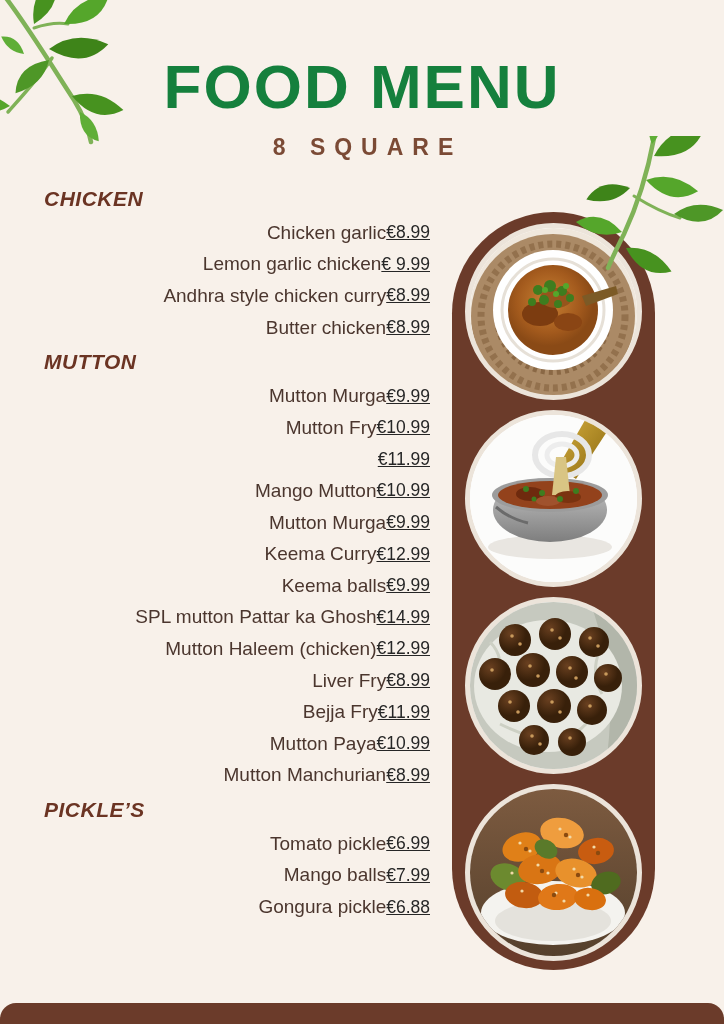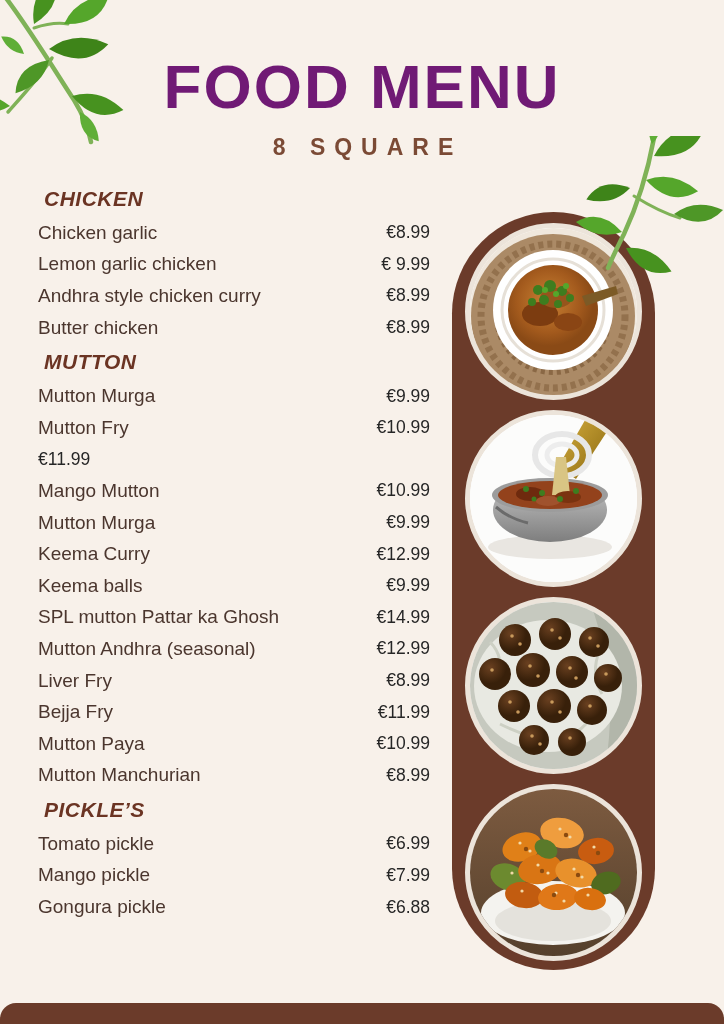--- a/index.html
+++ b/index.html
@@ -7,43 +7,43 @@
   .page {
     position:relative; width:724px; height:1024px; margin:0 auto;
     background:#f8f1ea; overflow:hidden;
     font-family:"Liberation Sans", sans-serif;
   }
 
   
   .title {
     position:absolute; top:56px; left:0; right:0;
     text-align:center; font-size:62px; font-weight:bold;
-    letter-spacing:2px; color:#701a75; line-height:1;
+    letter-spacing:2px; color:#15803d; line-height:1;
   }
   .subtitle {
     position:absolute; top:134px; left:0; right:0;
     text-align:center; font-size:23px; font-weight:bold;
     letter-spacing:9px; padding-left:11px; color:#7b4a35;
   }
 
   
   .menu {
     position:absolute; left:38px; top:180px; width:392px;
     display:flex; flex-direction:column;
   }
   .section-title {
     height:37px; display:flex; align-items:center;
     font-size:21px; font-weight:bold; font-style:italic;
     letter-spacing:.5px; color:#6b3423; padding-left:6px;
   }
   .row {
-    height:31.6px; display:flex; justify-content:space-between; align-items:center;
+    height:31.6px; display:flex; justify-content:flex-end; align-items:center;
   }
   .item-name { font-size:19px; color:#4b362e; }
-  .item-price { font-size:17.5px; color:#262626; }
+  .item-price { font-size:17.5px; color:#262626;text-decoration:underline; }
 
   
   .panel {
     position:absolute; left:452px; top:212px; width:203px; height:758px;
     background:#6b3b2a; border-radius:102px;
     display:flex; flex-direction:column; align-items:center;
     padding-top:11px; gap:10px; z-index:1;
   }
   .photo {
     width:177px; height:177px; border-radius:50%; overflow:hidden;
@@ -131,21 +131,21 @@
     </div>
     <div class="row">
       <span class="item-name">Keema balls</span>
       <span class="item-price">€9.99</span>
     </div>
     <div class="row">
       <span class="item-name">SPL mutton Pattar ka Ghosh</span>
       <span class="item-price">€14.99</span>
     </div>
     <div class="row">
-      <span class="item-name">Mutton Andhra (seasonal)</span>
+      <span class="item-name">Mutton Haleem (chicken)</span>
       <span class="item-price">€12.99</span>
     </div>
     <div class="row">
       <span class="item-name">Liver Fry</span>
       <span class="item-price">€8.99</span>
     </div>
     <div class="row">
       <span class="item-name">Bejja Fry</span>
       <span class="item-price">€11.99</span>
     </div>
@@ -157,21 +157,21 @@
       <span class="item-name">Mutton Manchurian</span>
       <span class="item-price">€8.99</span>
     </div>
 
     <div class="section-title">PICKLE’S</div>
     <div class="row">
       <span class="item-name">Tomato pickle</span>
       <span class="item-price">€6.99</span>
     </div>
     <div class="row">
-      <span class="item-name">Mango pickle</span>
+      <span class="item-name">Mango balls</span>
       <span class="item-price">€7.99</span>
     </div>
     <div class="row">
       <span class="item-name">Gongura pickle</span>
       <span class="item-price">€6.88</span>
     </div>
 
   </div>
 
   <div class="panel">

